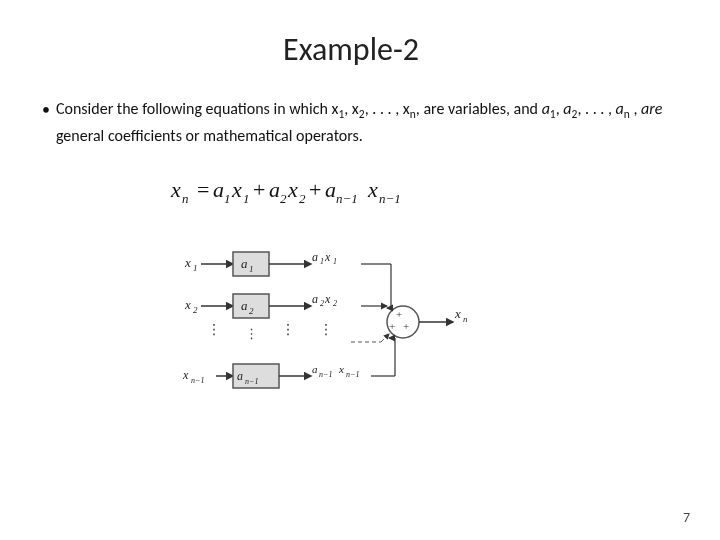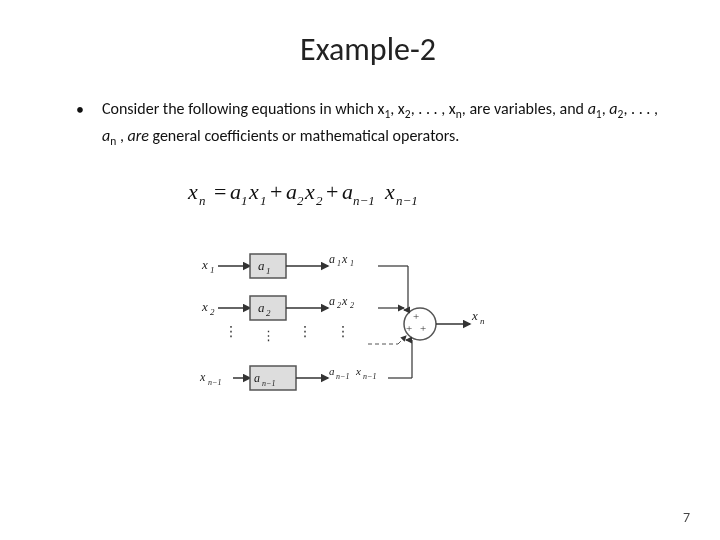--- a/index.html
+++ b/index.html
@@ -7,21 +7,21 @@
       width: 720px;
       height: 540px;
       background: #ffffff;
       font-family: 'Times New Roman', Times, serif;
       overflow: hidden;
       position: relative;
     }
     .slide {
       width: 720px;
       height: 540px;
-      padding: 30px 50px 30px 66px;
+      padding: 30px 50px 30px 32px;
       position: relative;
     }
     .title {
       text-align: center;
       font-size: 32px;
       font-weight: normal;
       font-family: 'Calibri', 'Arial', sans-serif;
       margin-bottom: 28px;
       color: #222;
     }
@@ -36,21 +36,20 @@
       color: #111;
       display: flex;
       gap: 6px;
     }
     .bullet-dot {
       flex-shrink: 0;
       margin-top: 1px;
     }
     .bullet-content {
       flex: 1;
-      margin-left: 12px;
     }
     .italic { font-style: italic; }
 
     
     .formula-area {
       text-align: center;
       margin: 14px 0 18px 0;
       font-size: 20px;
     }
     .formula-area svg {

